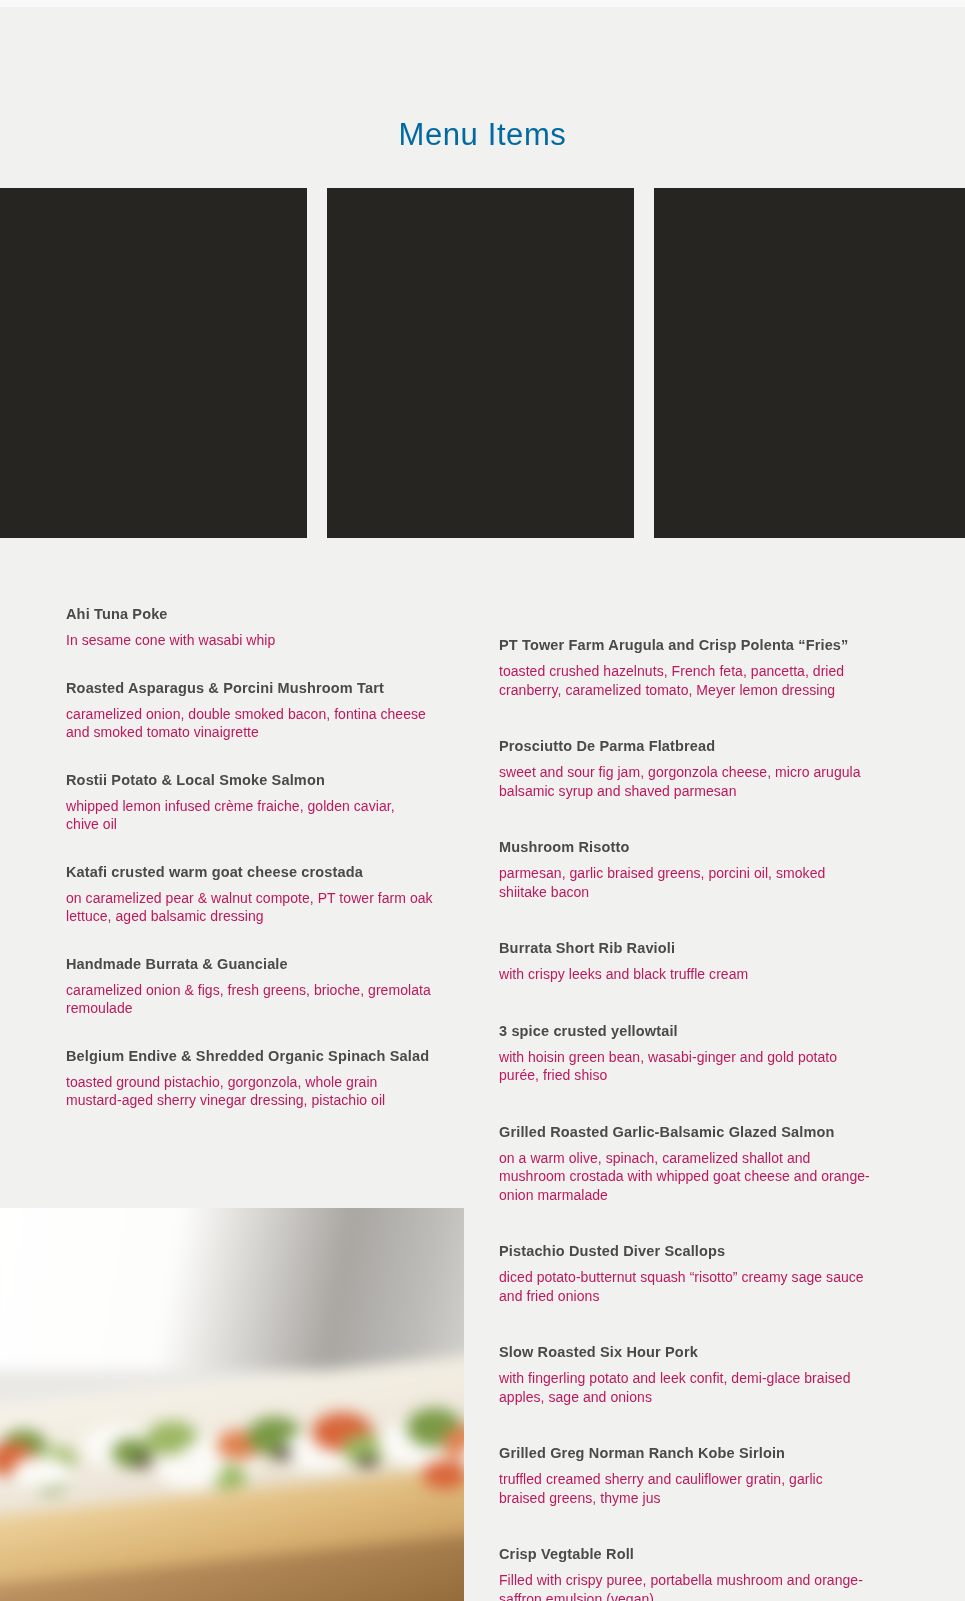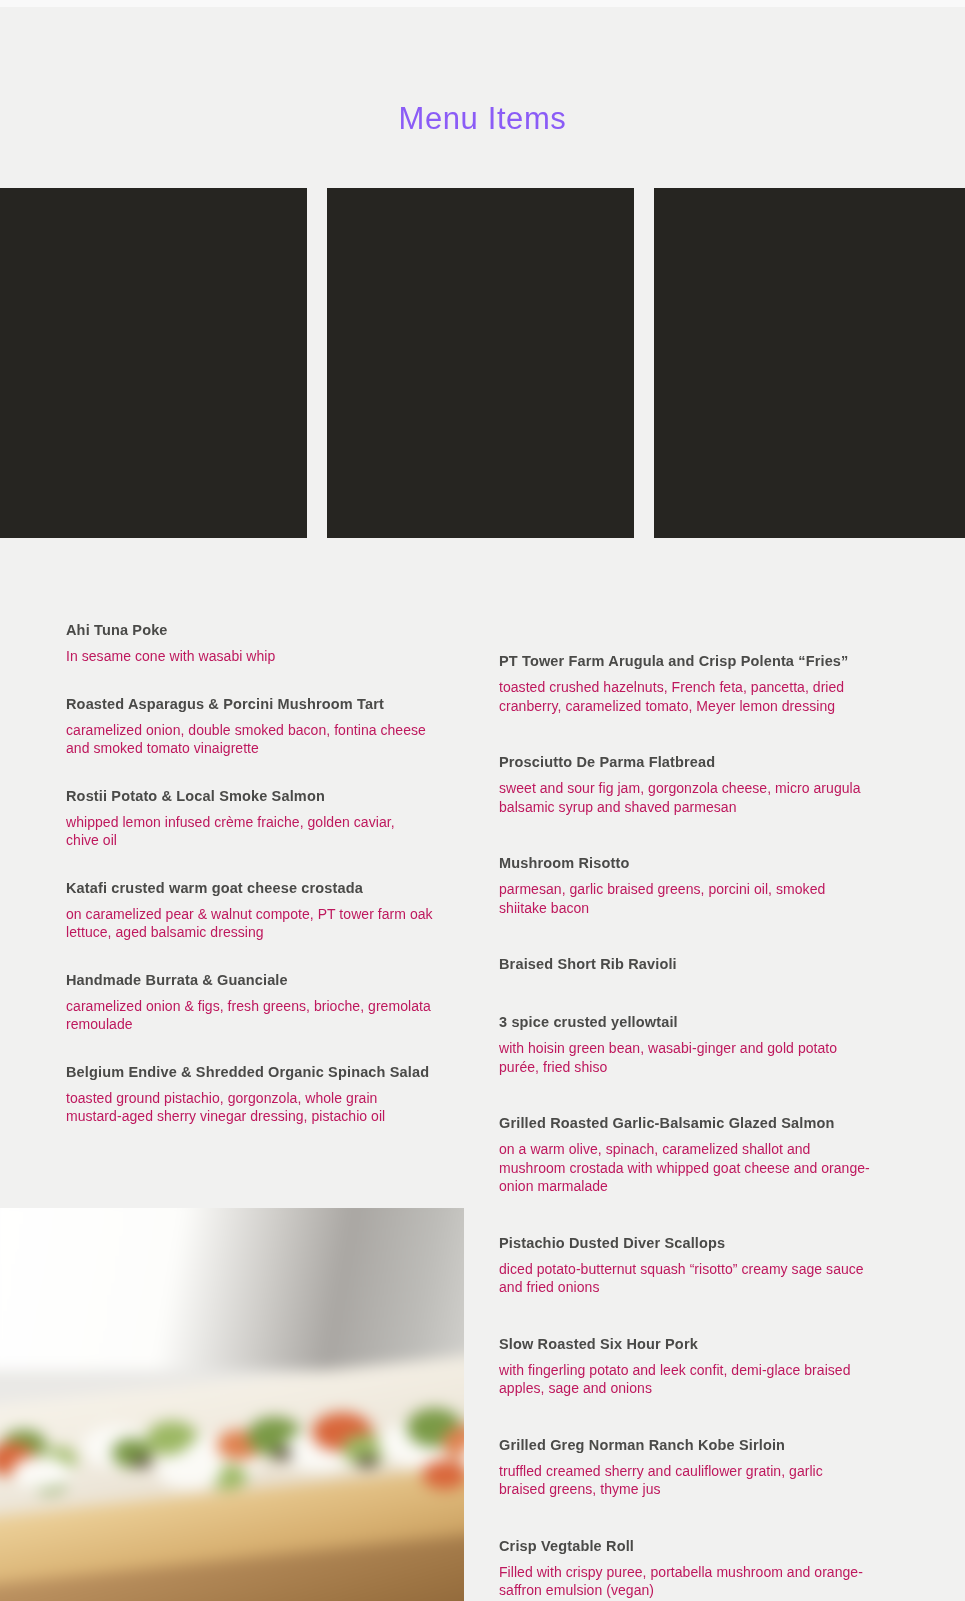--- a/index.html
+++ b/index.html
@@ -33,24 +33,24 @@
     position: absolute;
     top: 98px;
     left: 0;
     width: 965px;
     text-align: center;
   }
   .page-title {
     font-family: "Liberation Sans", sans-serif;
     font-size: 31px;
     font-weight: 400;
-    color: #8b5cf6;
+    color: #0369a1;
     letter-spacing: 0.6px;
     line-height: 42px;
-    margin: 0;
+    margin: 16px;
   }
   
   .image-band {
     position: absolute;
     top: 188px;
     left: 0;
     width: 965px;
     height: 350px;
   }
   .img-block {
@@ -65,21 +65,21 @@
 
   
   .menu {
     position: absolute;
     top: 538px;
     left: 0;
     width: 965px;
   }
   .col {
     position: absolute;
-    top: 16px;
+    top: 0;
   }
   .col-left  { left: 66px;  width: 395px; }
   .col-right { left: 499px; width: 392px; }
 
   .menu-item { margin: 0 0 28px 0; }
   .col-left  .menu-item:first-child { margin-top: 66px; }
   .col-right .menu-item:first-child { margin-top: 97px; }
   .col-right .menu-item { margin-bottom: 37px; }
 
   .item-name {
@@ -221,21 +221,22 @@
           <div class="item-name">Prosciutto De Parma Flatbread</div>
           <div class="item-desc">sweet and sour fig jam, gorgonzola cheese, micro arugula
 balsamic syrup and shaved parmesan</div>
         </div>
         <div class="menu-item">
           <div class="item-name">Mushroom Risotto</div>
           <div class="item-desc">parmesan, garlic braised greens, porcini oil, smoked
 shiitake bacon</div>
         </div>
         <div class="menu-item">
-          <div class="item-name">Braised Short Rib Ravioli</div>
+          <div class="item-name">Burrata Short Rib Ravioli</div>
+          <div class="item-desc">with crispy leeks and black truffle cream</div>
         </div>
         <div class="menu-item">
           <div class="item-name">3 spice crusted yellowtail</div>
           <div class="item-desc">with hoisin green bean, wasabi-ginger and gold potato
 purée, fried shiso</div>
         </div>
         <div class="menu-item">
           <div class="item-name">Grilled Roasted Garlic-Balsamic Glazed Salmon</div>
           <div class="item-desc">on a warm olive, spinach, caramelized shallot and
 mushroom crostada with whipped goat cheese and orange-

